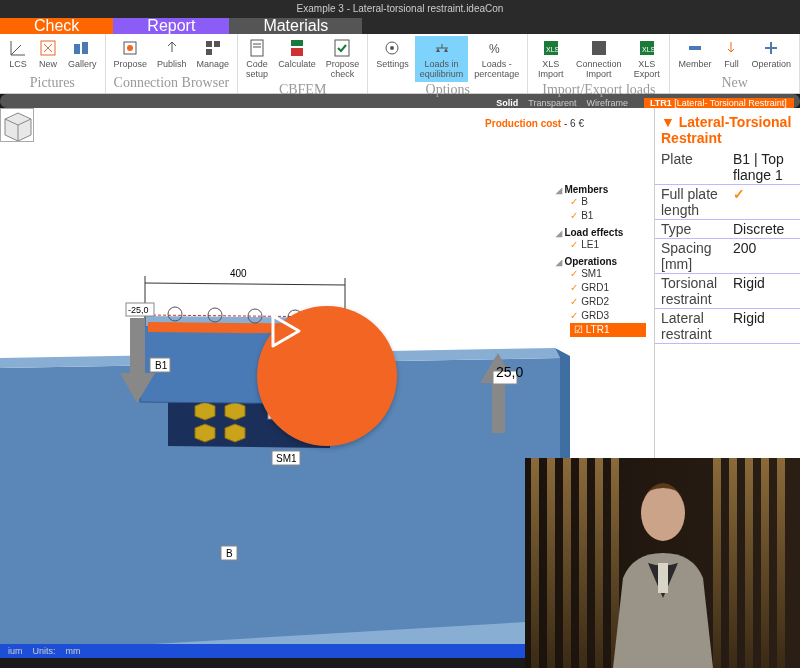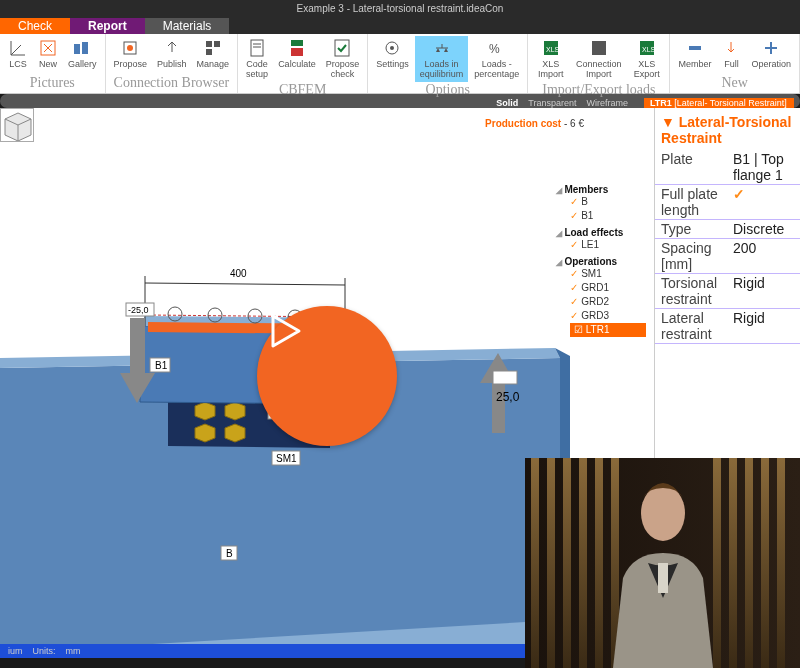--- a/index.html
+++ b/index.html
@@ -1,21 +1,21 @@
 <!DOCTYPE html>
 <html><head>
 <meta charset="utf-8">
 <style>
 *{margin:0;padding:0;box-sizing:border-box;font-family:"Segoe UI",Arial,sans-serif;}
 html,body{width:800px;height:668px;overflow:hidden;background:#1a1a1a;}
 .titlebar{height:18px;background:#2a2a2a;color:#ccc;font-size:10px;text-align:center;line-height:18px;}
 .tabs{height:16px;background:#2a2a2a;display:flex;}
-.tab{padding:0 18px;font-size:12px;line-height:16px;color:#fff;cursor:pointer;}
+.tab{padding:0 34px;font-size:16px;line-height:16px;color:#fff;cursor:pointer;}
 .tab.active{background:#ff6600;}
-.tab.report{background:#701a75;font-weight:bold;}
+.tab.report{background:#8b5cf6;}
 .tab.materials{background:#555;}
 .ribbon{height:60px;background:#fff;border-bottom:1px solid #ccc;display:flex;font-size:9px;color:#555;}
 .rgroup{border-right:1px solid #ddd;padding:2px 4px;display:flex;flex-direction:column;}
 .rgroup .btns{display:flex;gap:2px;flex:1;}
 .rbtn{display:flex;flex-direction:column;align-items:center;justify-content:flex-start;padding:2px 4px;cursor:pointer;text-align:center;line-height:1.1;}
 .rbtn.hl{background:#7dd3fc;}
 .ricon{width:20px;height:20px;margin-bottom:2px;}
 .rgroup .gname{font-size:14px;color:#999;text-align:center;font-family:Liberation Serif, serif;}
 .subhdr{height:14px;background:#555;display:flex;justify-content:flex-end;align-items:flex-end;gap:10px;padding:0 6px;font-size:9px;color:#ccc;border-radius:7px;}
 .subhdr .sel{color:#fff;font-weight:bold;}
@@ -277,21 +277,21 @@
         <rect x="150" y="250" width="20" height="14" fill="#fff" stroke="#888"></rect>
         <rect x="268" y="297" width="28" height="14" fill="#fff" stroke="#888"></rect>
         <rect x="272" y="343" width="28" height="14" fill="#fff" stroke="#888"></rect>
         <rect x="221" y="438" width="16" height="14" fill="#fff" stroke="#888"></rect>
       </g>
     </svg>
 
     <div style="position:absolute;left:230px;top:160px;font-size:10px">400</div>
     <div style="position:absolute;left:128px;top:197px;font-size:9px">-25,0</div>
     <div style="position:absolute;left:319px;top:230px;font-size:9px">-25,0</div>
-    <div style="position:absolute;left:496px;top:282px;font-size:12px">25,0</div>
+    <div style="position:absolute;left:496px;top:256px;font-size:14px">25,0</div>
     <div style="position:absolute;left:155px;top:252px;font-size:10px">B1</div>
     <div style="position:absolute;left:272px;top:299px;font-size:10px">SM1</div>
     <div style="position:absolute;left:276px;top:345px;font-size:10px">SM1</div>
     <div style="position:absolute;left:226px;top:440px;font-size:10px">B</div>
 
     <div class="cost">
       <span>Production cost</span> <span class="val">- 6 €</span>
     </div>
 
     <svg class="cube">

